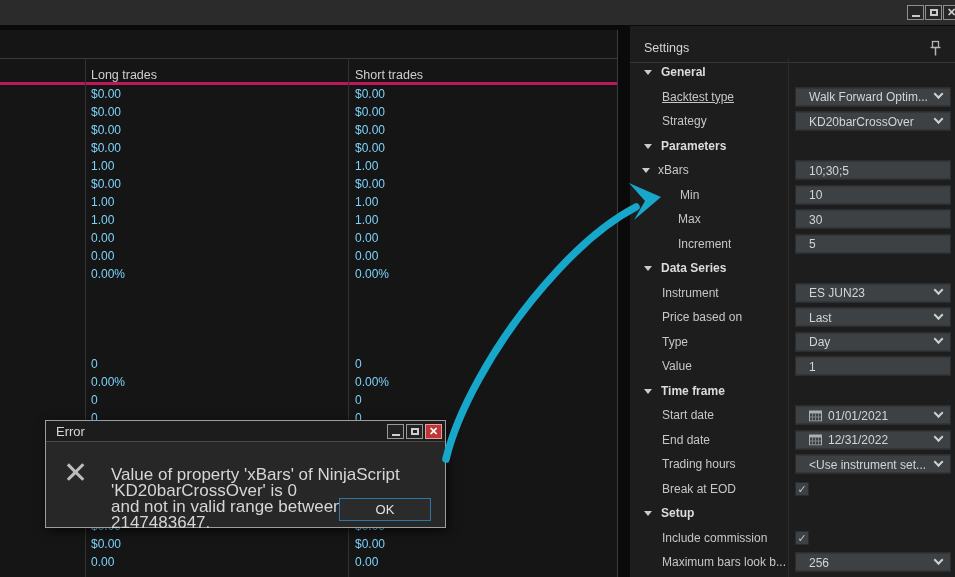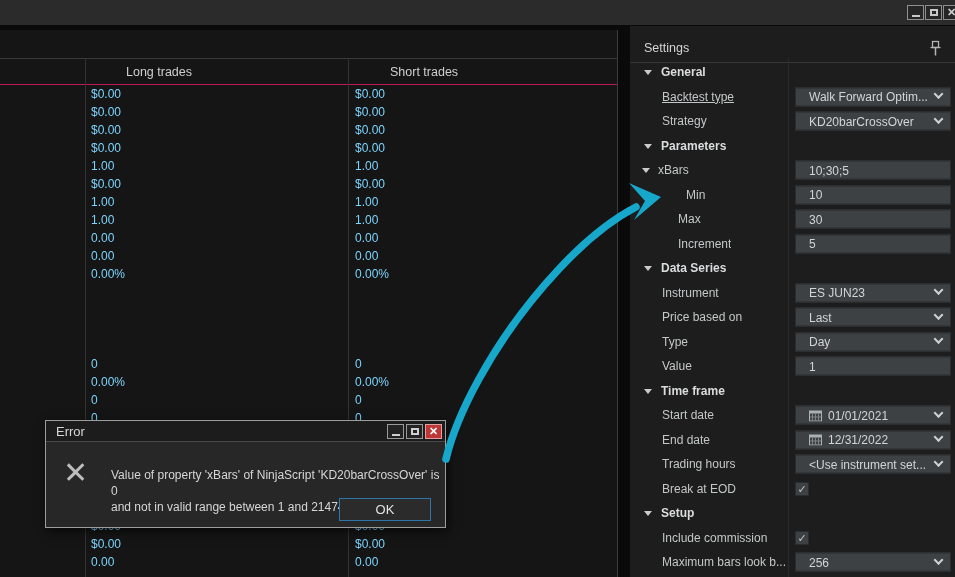--- a/index.html
+++ b/index.html
@@ -21,22 +21,22 @@
   .winbtn .box { width:8px; height:7px; border:2px solid #c9c9c9; }
   .winbtn .x  { color:#cfcfcf; font-size:11px; font-weight:bold; line-height:1; }
 
   
   .table-panel {
     position:absolute; left:0; top:30px; width:618px; height:547px;
     background:#151515; border-right:1px solid #3c3c3c; overflow:hidden;
   }
   .thead {
     position:absolute; left:0; top:28px; width:100%; height:27px;
-    border-top:1px solid #3a3a3a; border-bottom:1px solid #be185d;
-    display:flex; align-items:center; color:#cfcfcf; font-size:12.5px;padding-left:35px;
+    border-top:1px solid #3a3a3a; border-bottom:3px solid #be185d;
+    display:flex; align-items:flex-end; color:#cfcfcf; font-size:12.5px;
   }
   .vline { position:absolute; top:28px; bottom:0; width:1px; background:#323232; }
   .col-label-w { width:85px; flex:none; }
   .col-long-w  { width:263px; flex:none; padding-left:6px; }
   .col-short-w { width:270px; flex:none; padding-left:7px; }
   .trows { position:absolute; left:0; top:57px; width:100%; }
   .trow  { display:flex; height:18px; align-items:flex-start; color:#7dd3fc; }
 
   
   .settings-panel {
@@ -92,21 +92,21 @@
   .dbtn {
     position:absolute; top:3px; width:17px; height:15px; border:1px solid #9a9a9a;
     background:#232323; display:flex; align-items:center; justify-content:center; cursor:pointer;
   }
   .dbtn.close { background:#bf3636; border-color:#e0a0a0; }
   .dbtn .bar { width:8px; height:2px; background:#cfcfcf; margin-top:6px; }
   .dbtn .box { width:8px; height:7px; border:2px solid #cfcfcf; }
   .dbtn .x   { color:#ffffff; font-size:11px; font-weight:bold; line-height:1; }
   .dialog-body { position:relative; height:86px; }
   .err-x { position:absolute; left:17px; top:16px; font-size:30px; color:#bdbdbd; line-height:1; }
-  .err-msg { position:absolute; left:65px; top:25px; color:#d6d6d6; font-size:12px; line-height:16px; }
+  .err-msg { position:absolute; left:65px; top:25px; color:#d6d6d6; font-size:17px; line-height:16px; }
   .ok-btn {
     position:absolute; right:14px; bottom:7px; width:92px; height:23px;
     background:#2b2b2b; border:1px solid #2e75a8; color:#e3e3e3;
     display:flex; align-items:center; justify-content:center; font-size:13px; cursor:pointer;
   }
 
   
   .arrow-layer { position:absolute; left:0; top:0; width:955px; height:577px; z-index:60; pointer-events:none; }
 </style>
 </head>
@@ -307,21 +307,21 @@
         <span class="lbl" style="left: 31px;">Parameters</span>
       </div>
       <div class="srow">
         <span class="tri" style="left: 12px;"></span>
         <span class="lbl" style="left: 28px;">xBars</span>
         <div class="fieldbox">
           <span>10;30;5</span>
         </div>
       </div>
       <div class="srow">
-        <span class="lbl" style="left: 56px; text-align: center;">Min</span>
+        <span class="lbl" style="left: 50px; text-align: center;">Min</span>
         <div class="fieldbox">
           <span>10</span>
         </div>
       </div>
       <div class="srow">
         <span class="lbl" style="left: 48px;">Max</span>
         <div class="fieldbox">
           <span>30</span>
         </div>
       </div>

